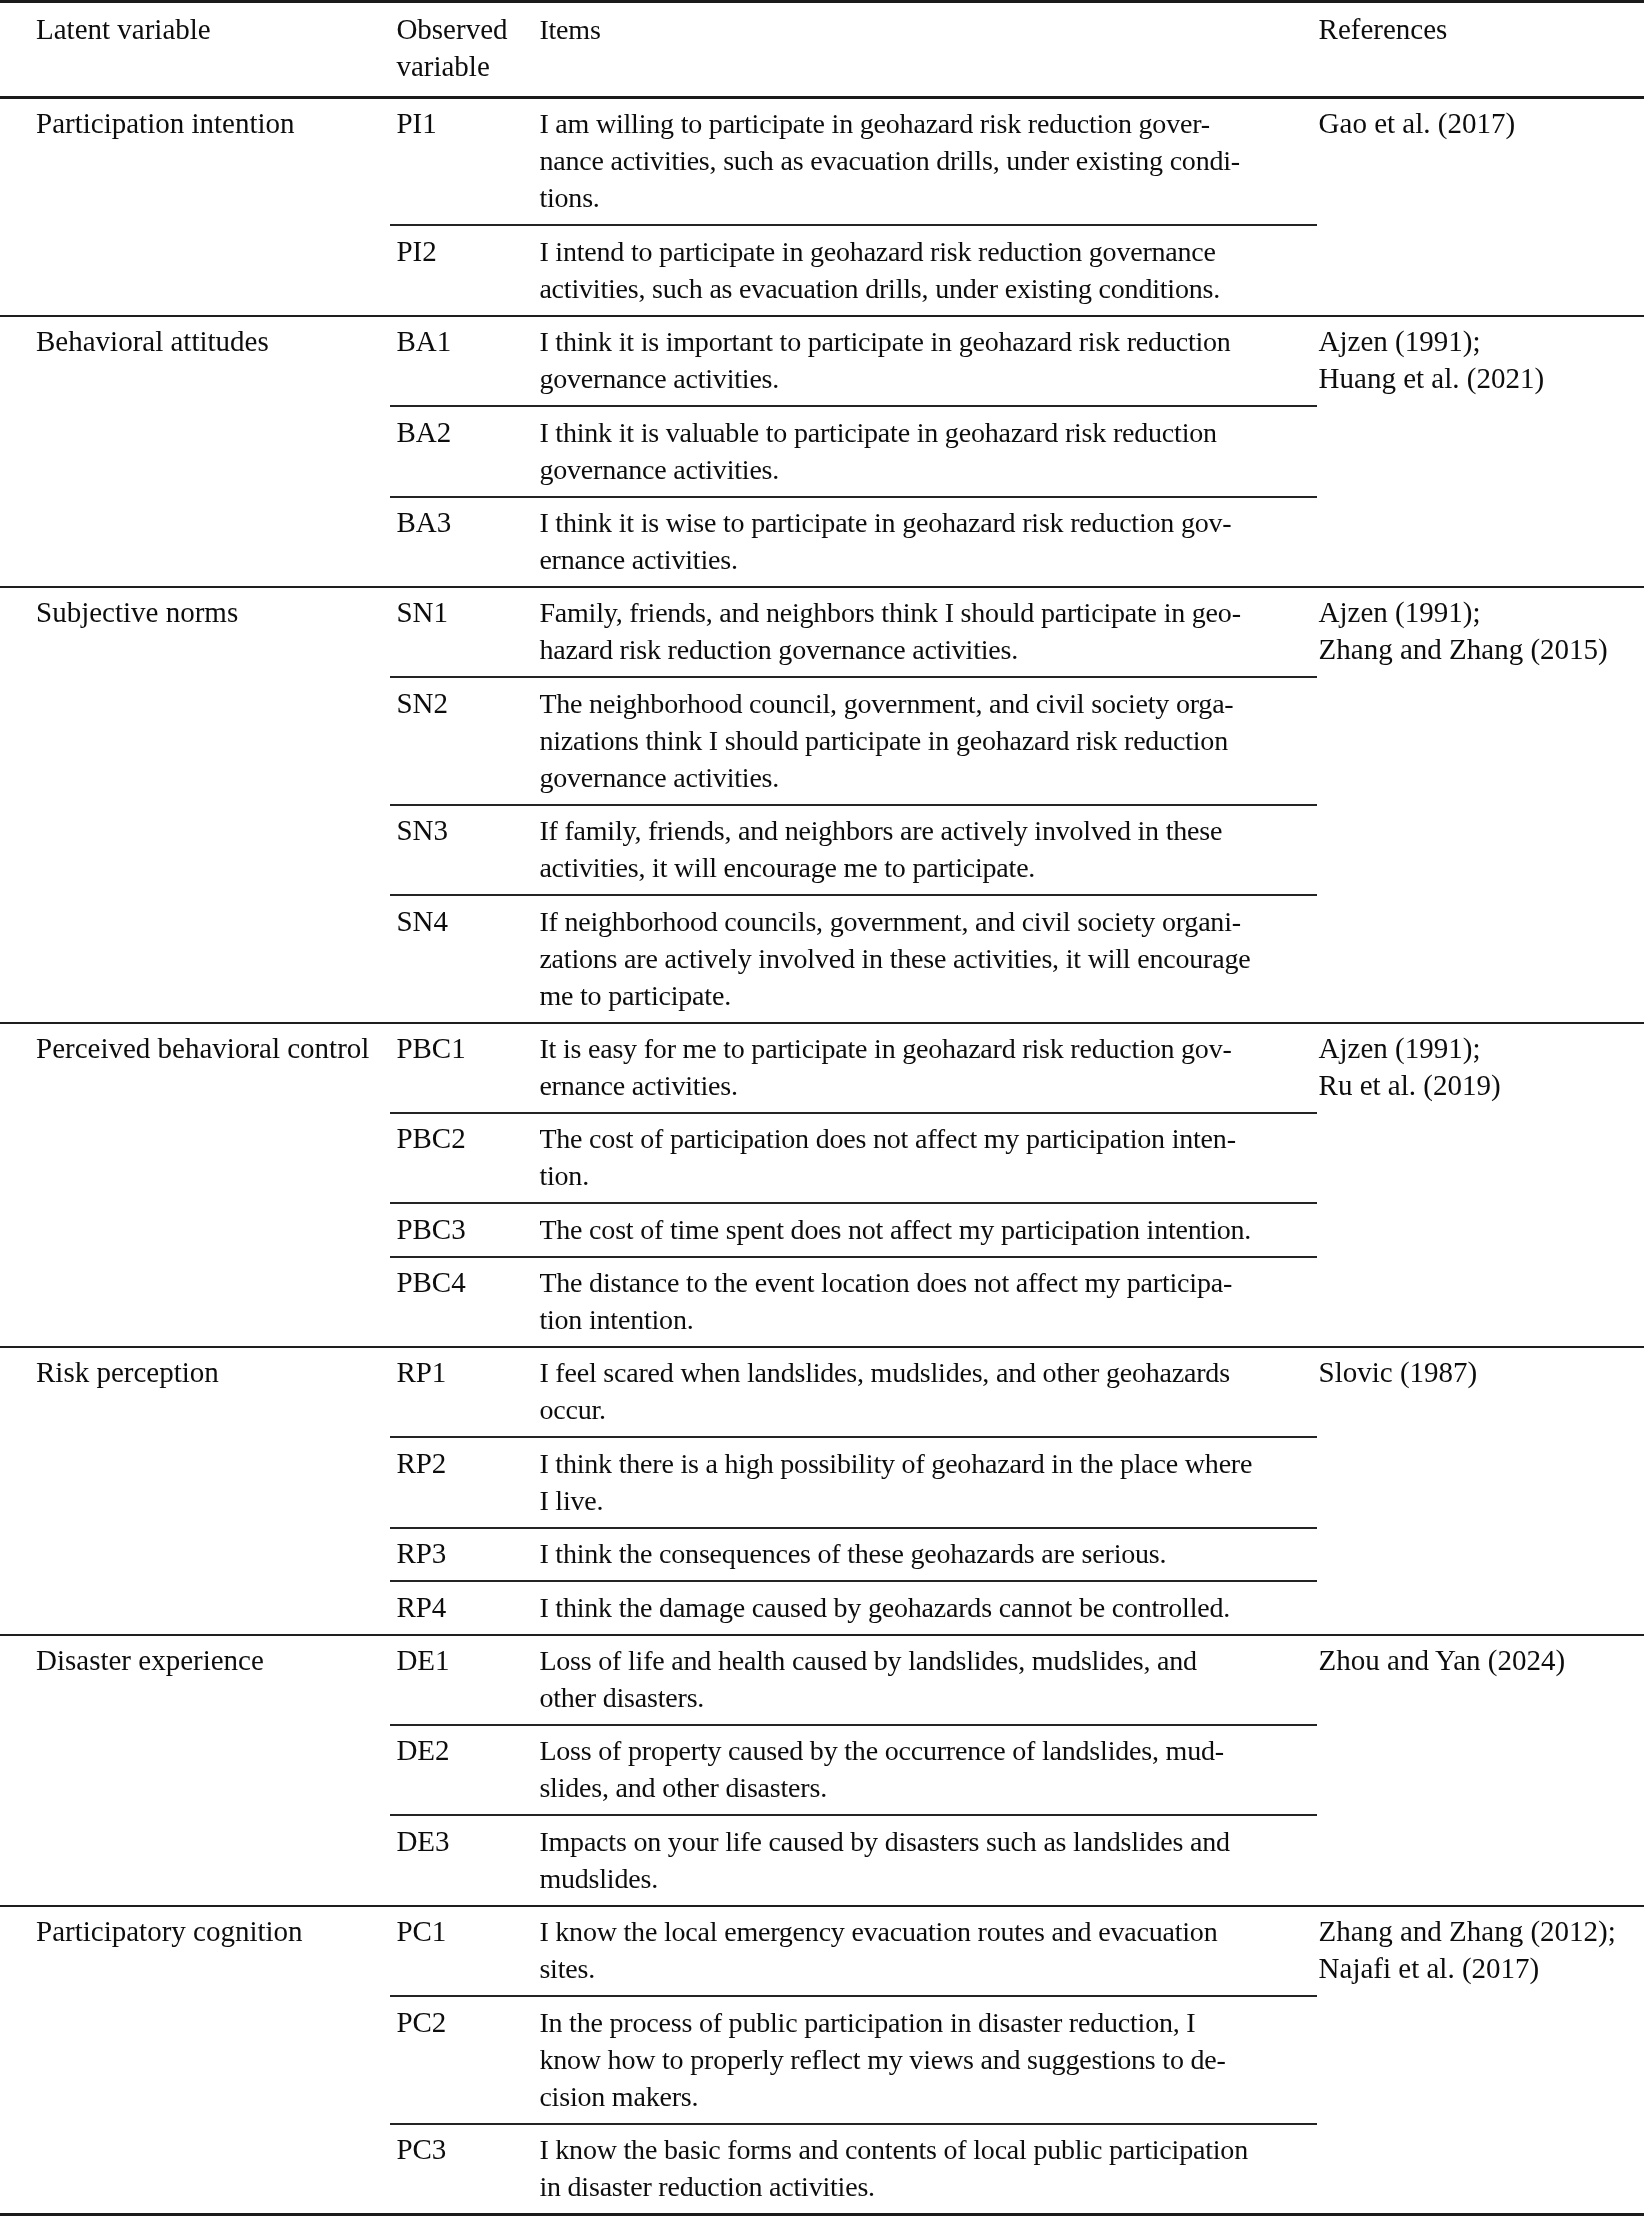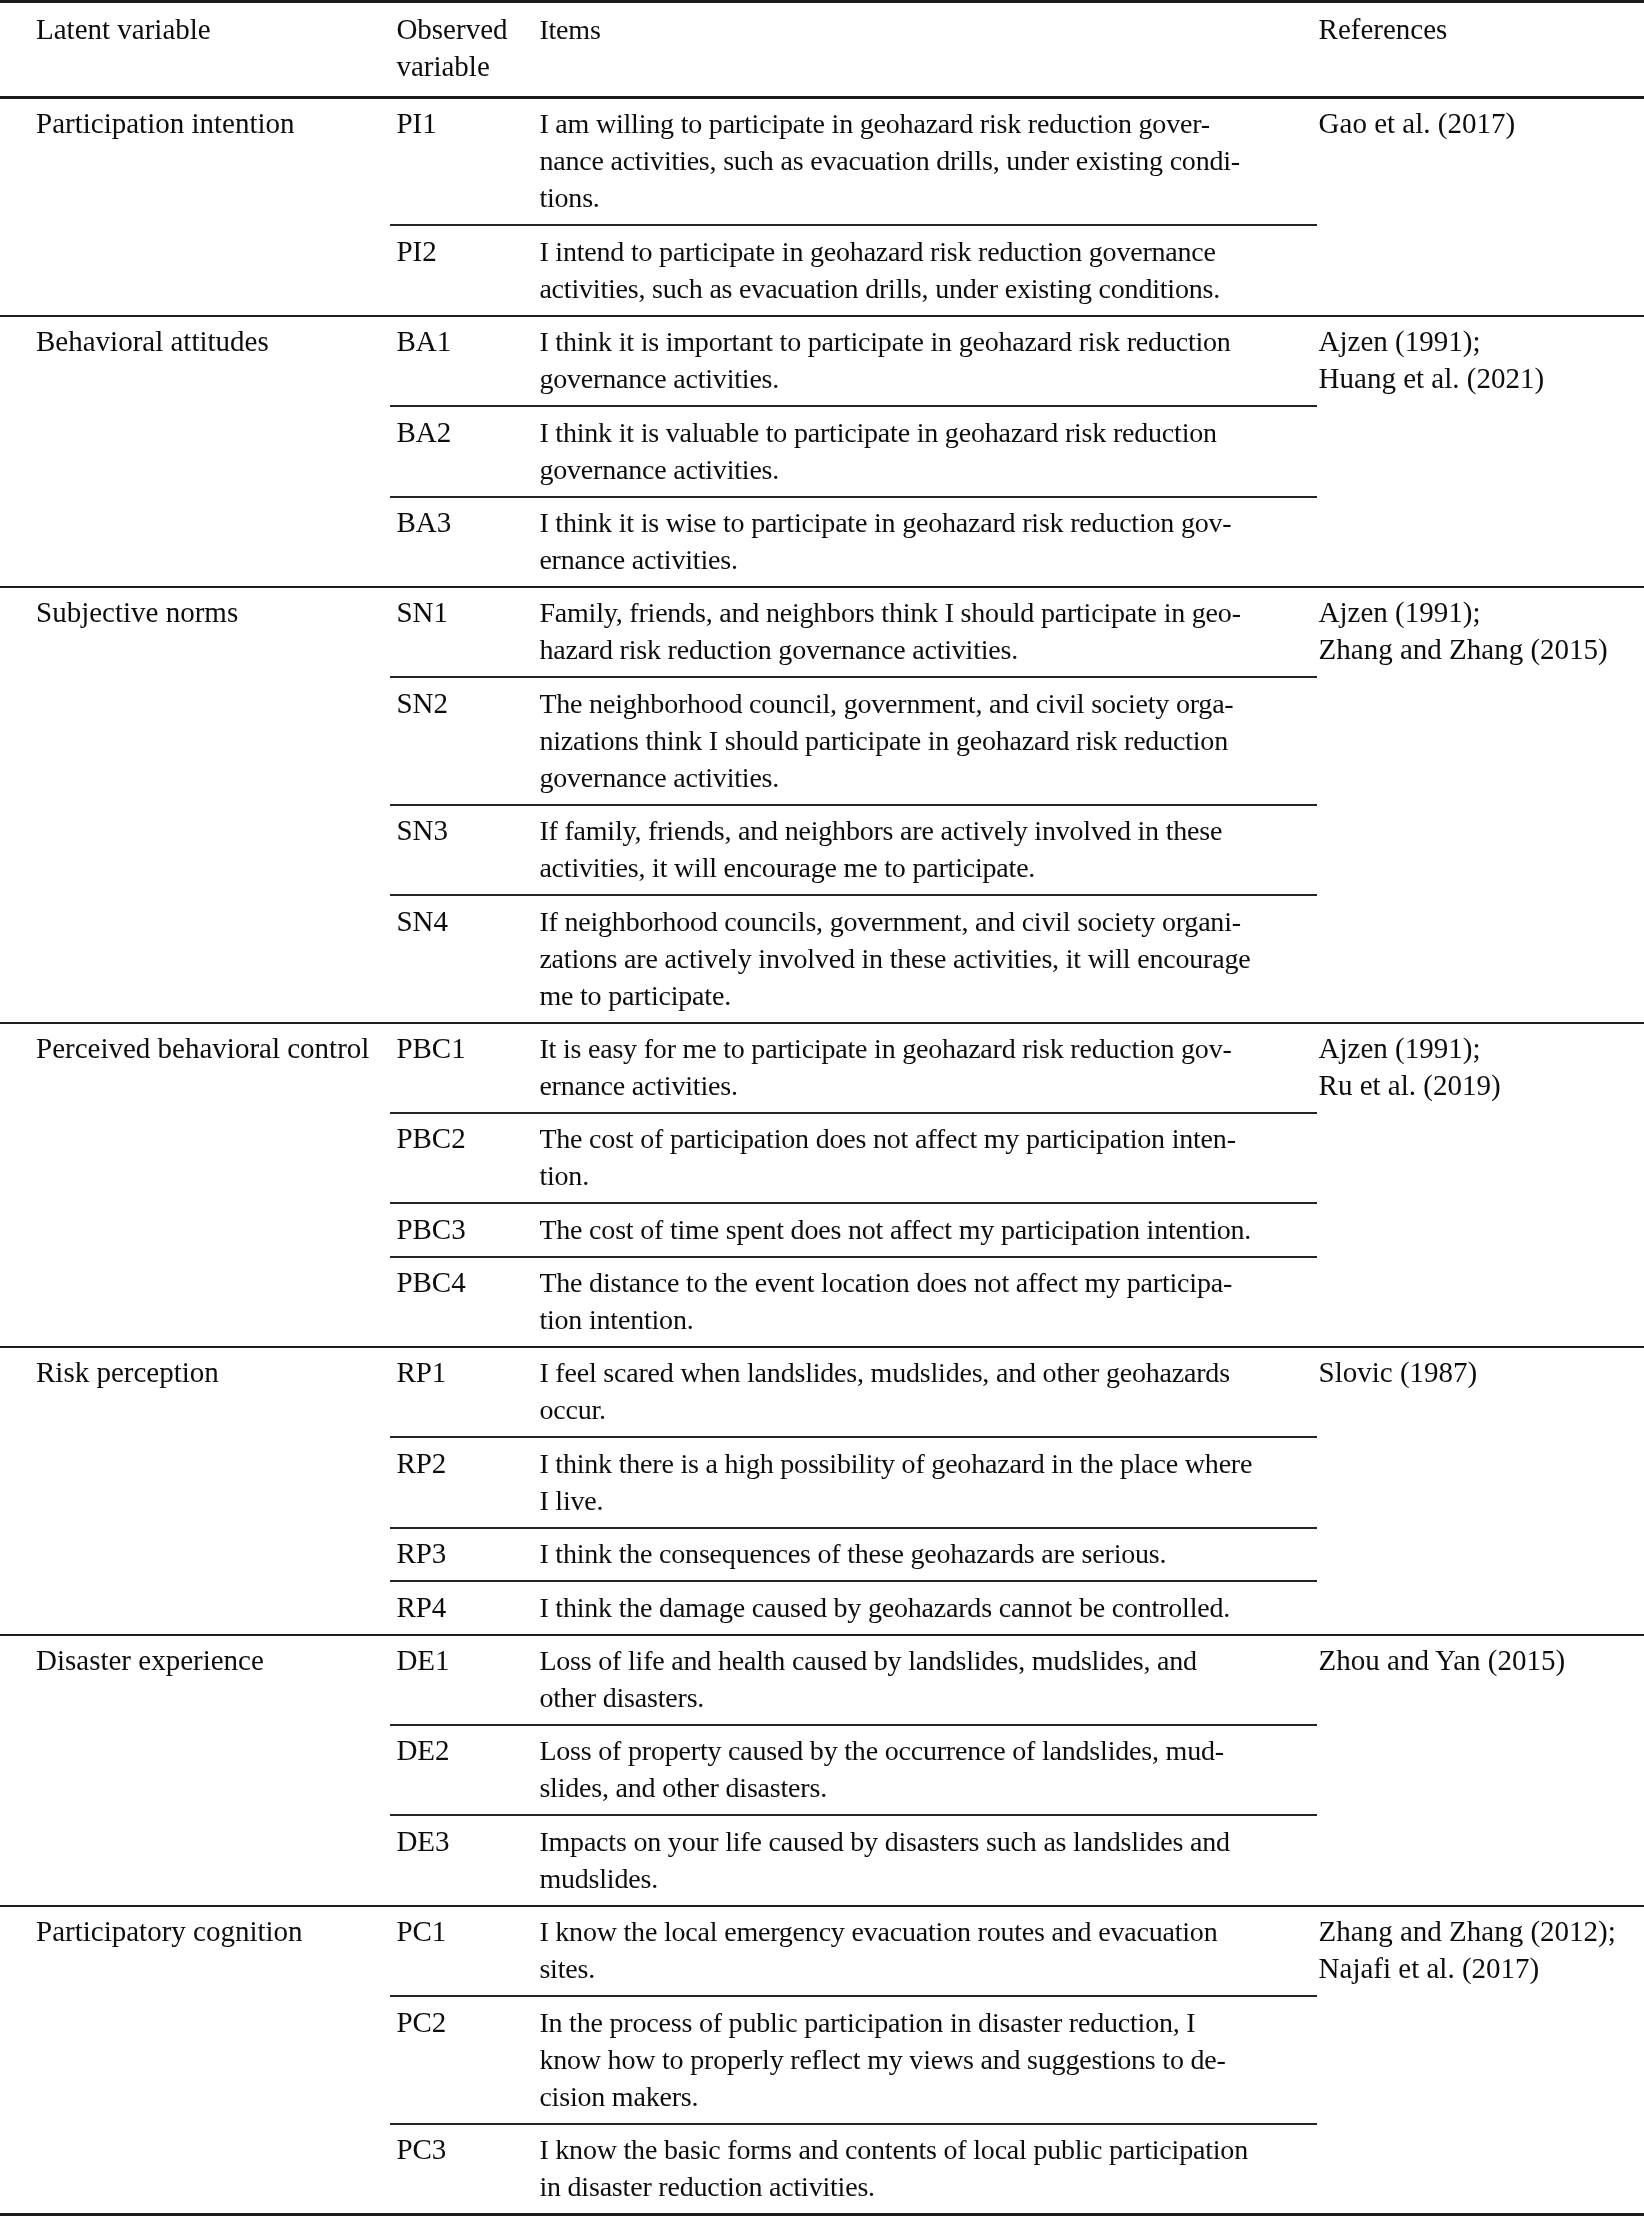--- a/index.html
+++ b/index.html
@@ -174,21 +174,21 @@
     <tr class="item-sep">
       <td class="cell-code">RP4</td>
       <td class="cell-item">I think the damage caused by geohazards cannot be controlled.</td>
     </tr>
 
     <tr class="group-start">
       <td class="cell-latent" rowspan="3">Disaster experience</td>
       <td class="cell-code">DE1</td>
       <td class="cell-item">Loss of life and health caused by landslides, mudslides, and
 other disasters.</td>
-      <td class="cell-refs" rowspan="3">Zhou and Yan (2015)</td>
+      <td class="cell-refs" rowspan="3">Zhou and Yan (2024)</td>
     </tr>
     <tr class="item-sep">
       <td class="cell-code">DE2</td>
       <td class="cell-item">Loss of property caused by the occurrence of landslides, mud-
 slides, and other disasters.</td>
     </tr>
     <tr class="item-sep">
       <td class="cell-code">DE3</td>
       <td class="cell-item">Impacts on your life caused by disasters such as landslides and
 mudslides.</td>

